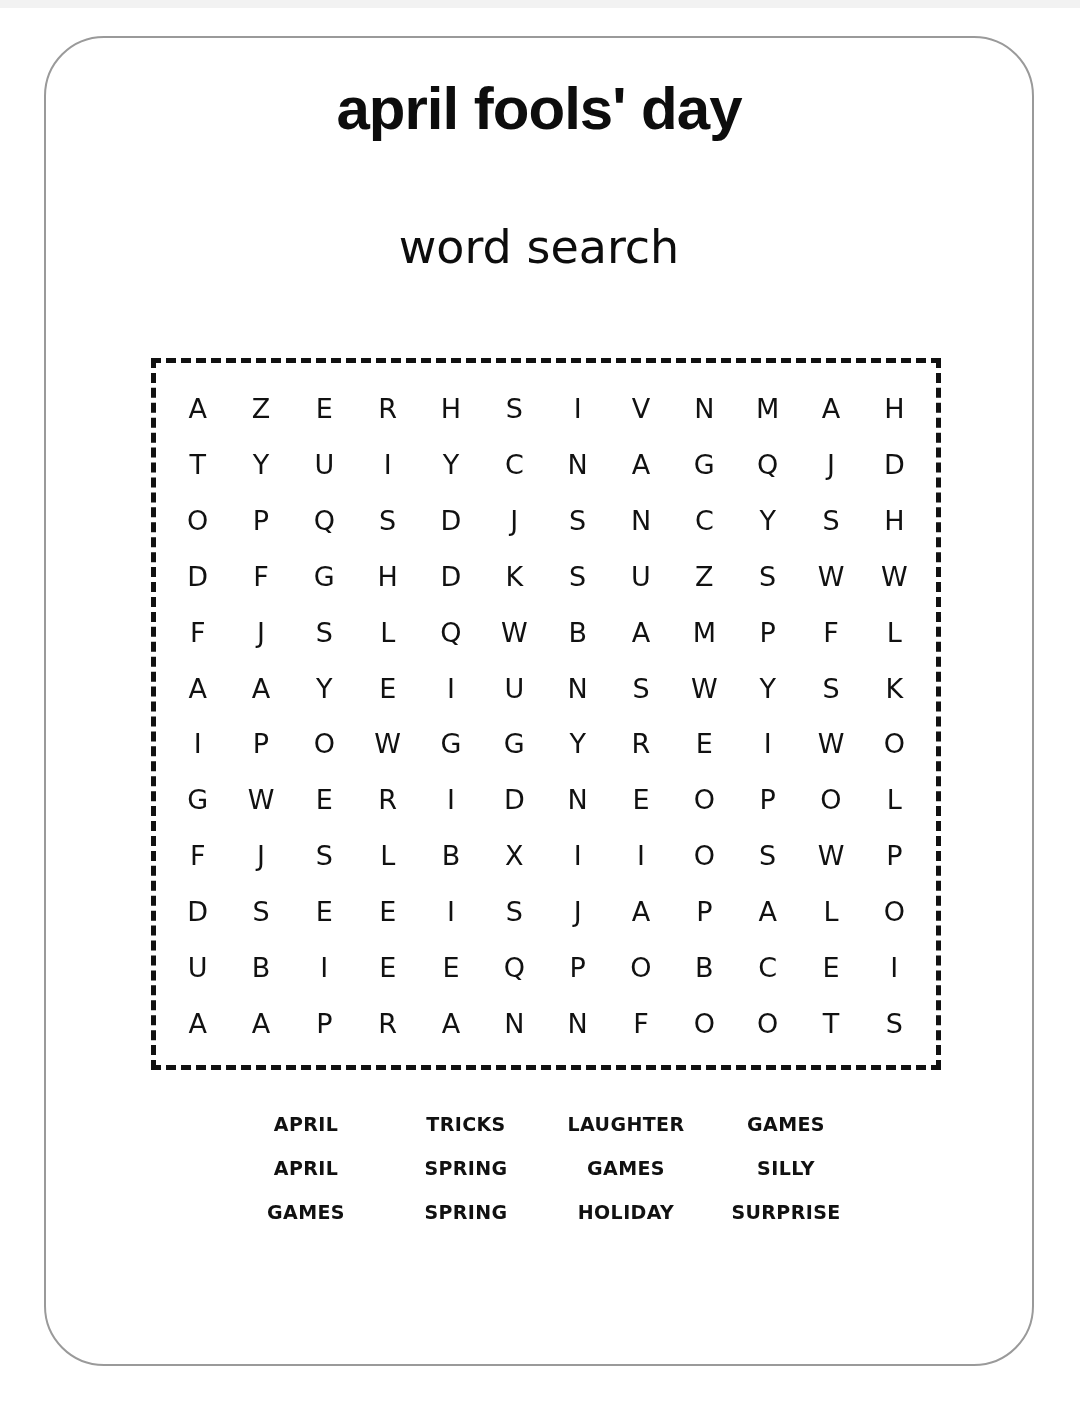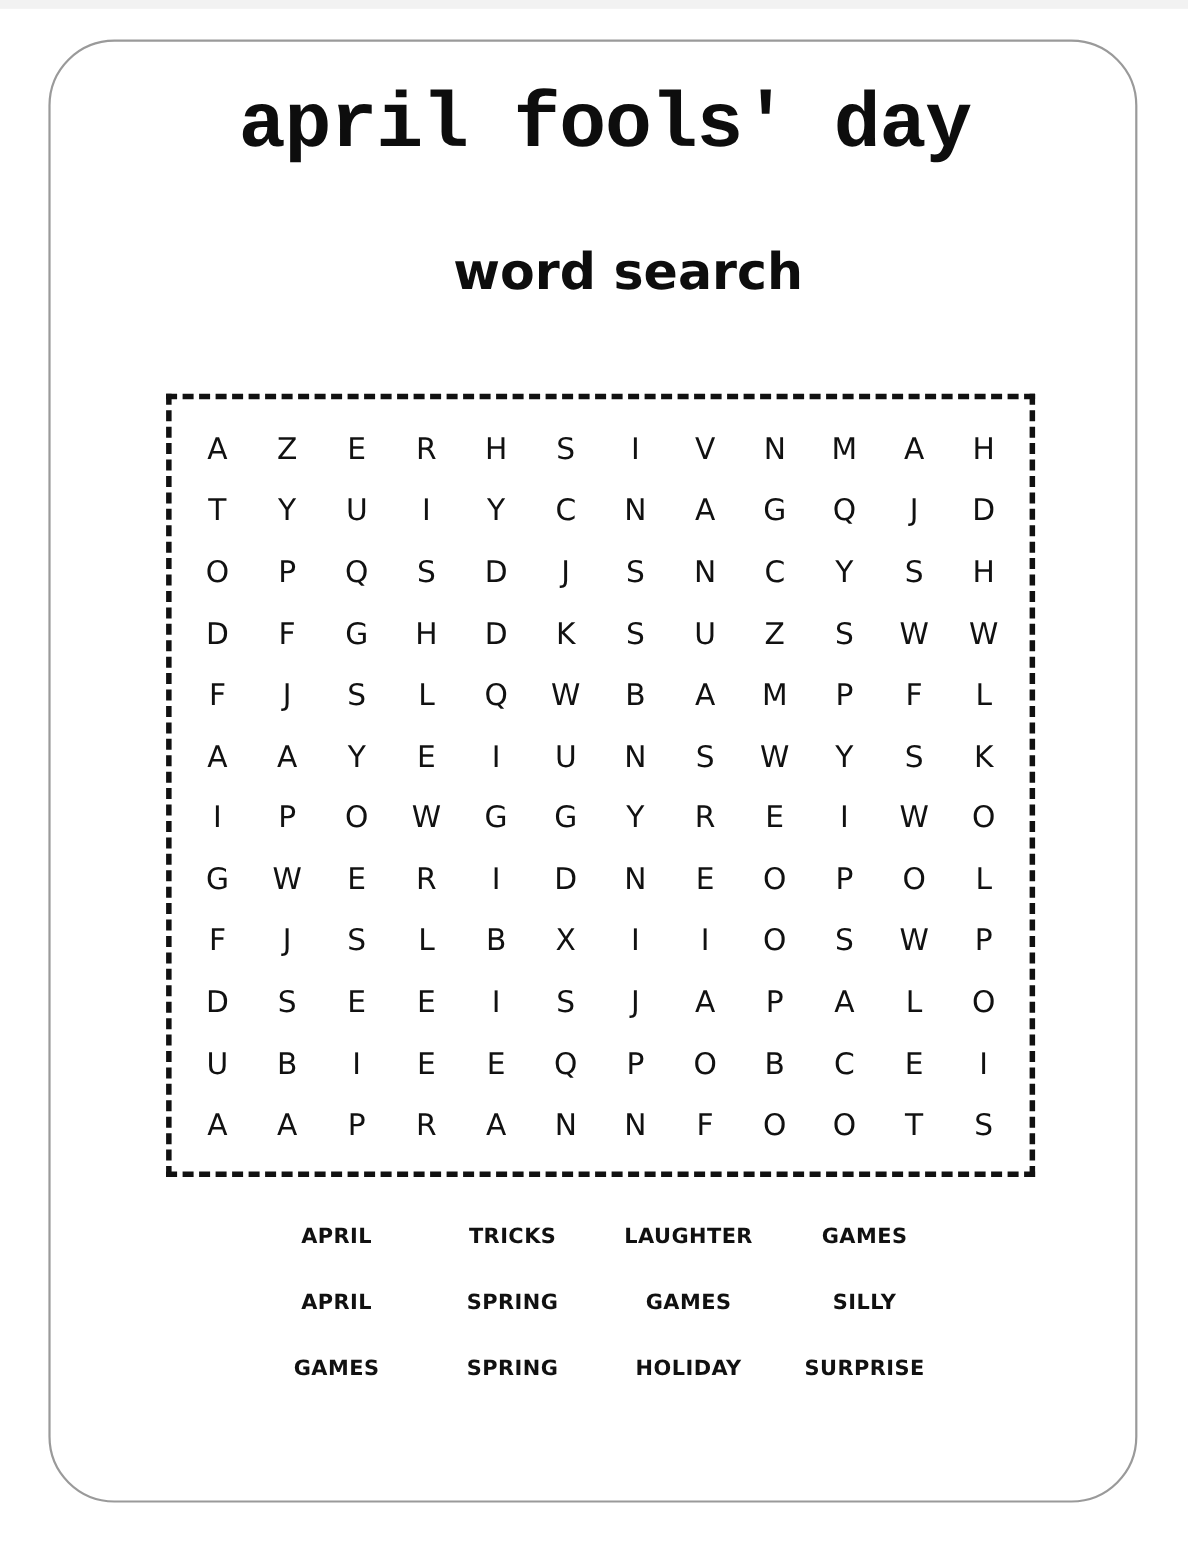--- a/index.html
+++ b/index.html
@@ -31,40 +31,38 @@
     border-radius: 60px;
     background: #ffffff;
     box-sizing: border-box;
   }
   .title {
     position: absolute;
     left: 0;
     top: 38px;
     width: 100%;
     text-align: center;
-    font-family: Liberation Mono, monospace;
+    font-family: Liberation Sans, sans-serif;
     font-weight: bold;
-    font-size: 71px;
+    font-size: 60px;
     letter-spacing: -1px;
     color: #0d0d0d;
     line-height: 1.1;
-    margin-left: 11px;
   }
   .subtitle {
     position: absolute;
     left: 0;
     top: 182px;
     width: 100%;
     text-align: center;
     font-family: "DejaVu Sans", sans-serif;
-    font-weight: bold;
+    font-weight: normal;
     font-size: 46px;
     color: #0d0d0d;
     letter-spacing: 0px;
-    padding-left: 32px;
   }
   .grid-box {
     position: absolute;
     left: 105px;
     top: 320px;
     width: 790px;
     height: 712px;
     border: 5px dashed #111111;
     box-sizing: border-box;
   }
@@ -88,21 +86,21 @@
     color: #111111;
     line-height: 1;
   }
   .words {
     position: absolute;
     left: 180px;
     top: 1075px;
     width: 640px;
     display: grid;
     grid-template-columns: repeat(4, 1fr);
-    row-gap: 38px;
+    row-gap: 22px;
   }
   .word {
     text-align: center;
     font-family: "DejaVu Sans", sans-serif;
     font-weight: bold;
     font-size: 19px;
     letter-spacing: 0.4px;
     color: #111111;
   }
   .top-strip {

